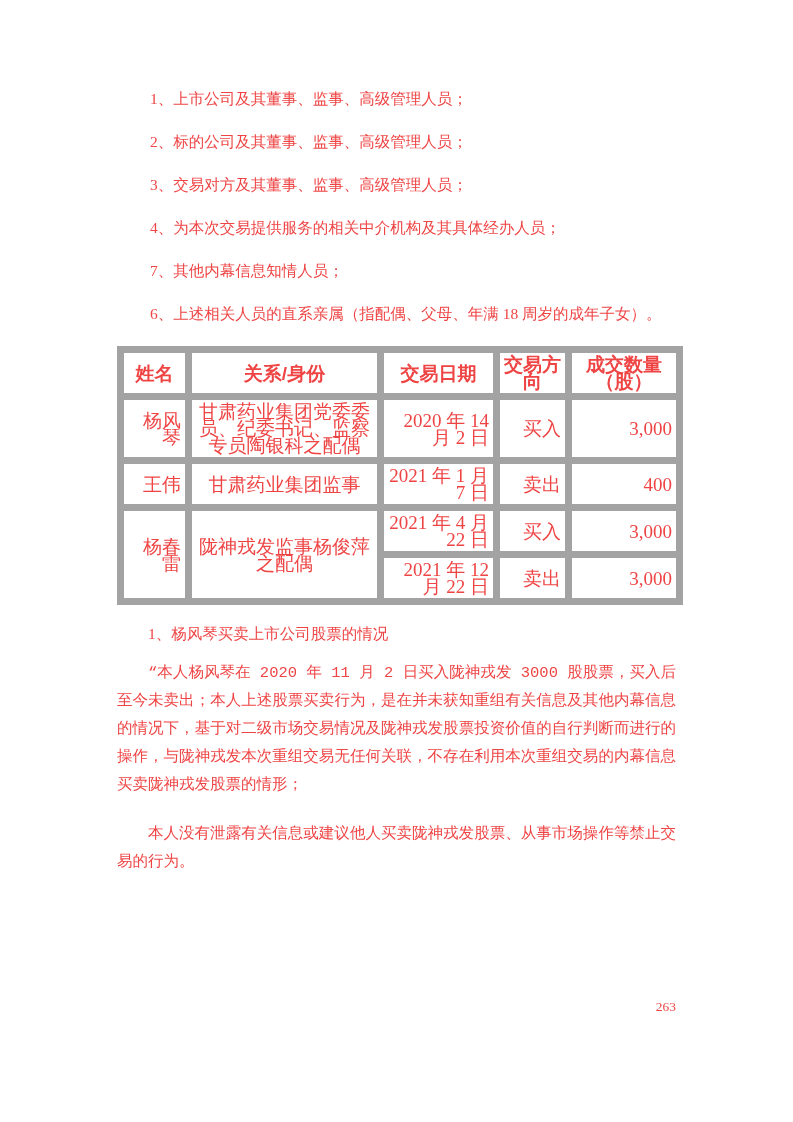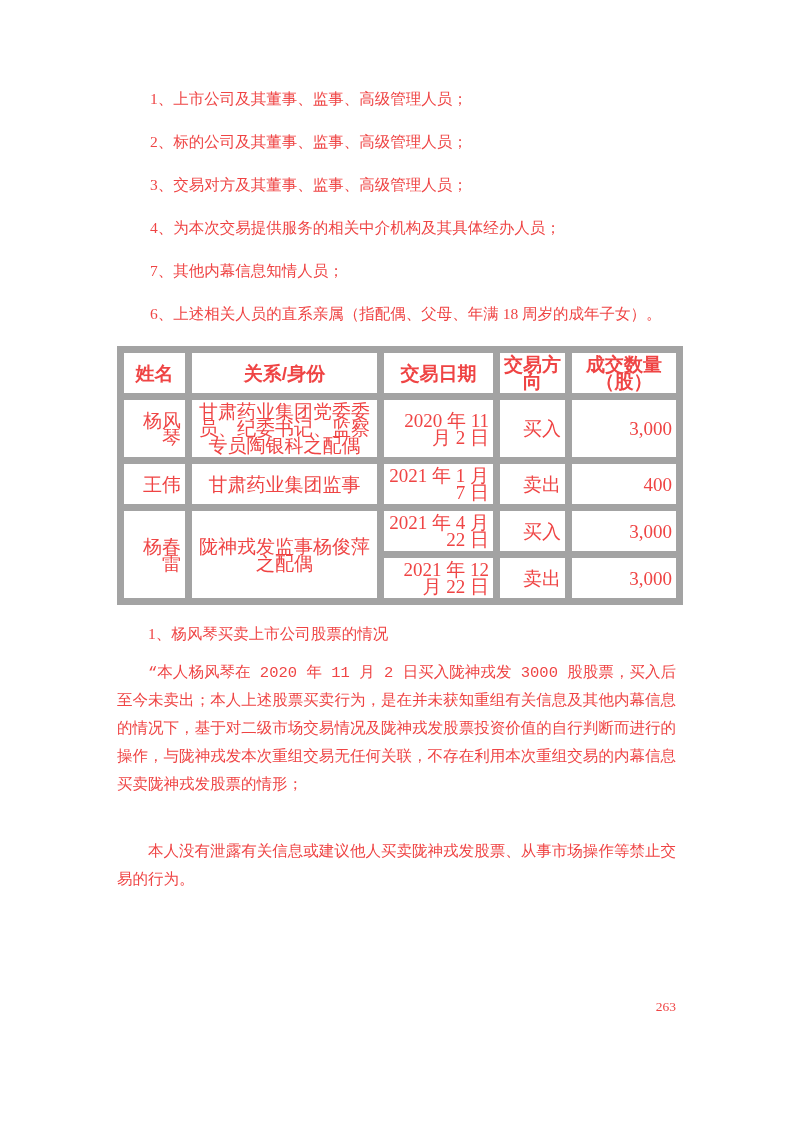--- a/index.html
+++ b/index.html
@@ -70,21 +70,21 @@
   .col-direction { width: 72px; }
   .col-qty { width: 111px; }
   .subsection-title {
     font-size: 15.5px;
     line-height: 22px;
     margin: 18px 0 0 0;
     text-indent: 2em;
   }
   .para-after-table { margin-top: 14px; margin-bottom: 0; }
   .para-quote { margin-top: 14px; margin-bottom: 0; font-family: Liberation Mono, monospace; }
-  .para-last { margin-top: 38px; margin-bottom: 0; }
+  .para-last { margin-top: 20px; margin-bottom: 0; }
   .page-number {
     position: absolute;
     top: 998px;
     right: 117px;
     font-size: 13.5px;
     line-height: 18px;
   }
 </style>
 </head>
 <body>
@@ -114,21 +114,21 @@
         <th>关系/身份</th>
         <th>交易日期</th>
         <th>交易方向</th>
         <th>成交数量（股）</th>
       </tr>
     </thead>
     <tbody>
       <tr>
         <td class="c">杨风琴</td>
         <td class="l">甘肃药业集团党委委员、纪委书记、监察专员陶银科之配偶</td>
-        <td class="c">2020 年 11 月 2 日</td>
+        <td class="c">2020 年 14 月 2 日</td>
         <td class="c">买入</td>
         <td class="c">3,000</td>
       </tr>
       <tr>
         <td class="c">王伟</td>
         <td class="l">甘肃药业集团监事</td>
         <td class="c">2021 年 1 月 7 日</td>
         <td class="c">卖出</td>
         <td class="c">400</td>
       </tr>

